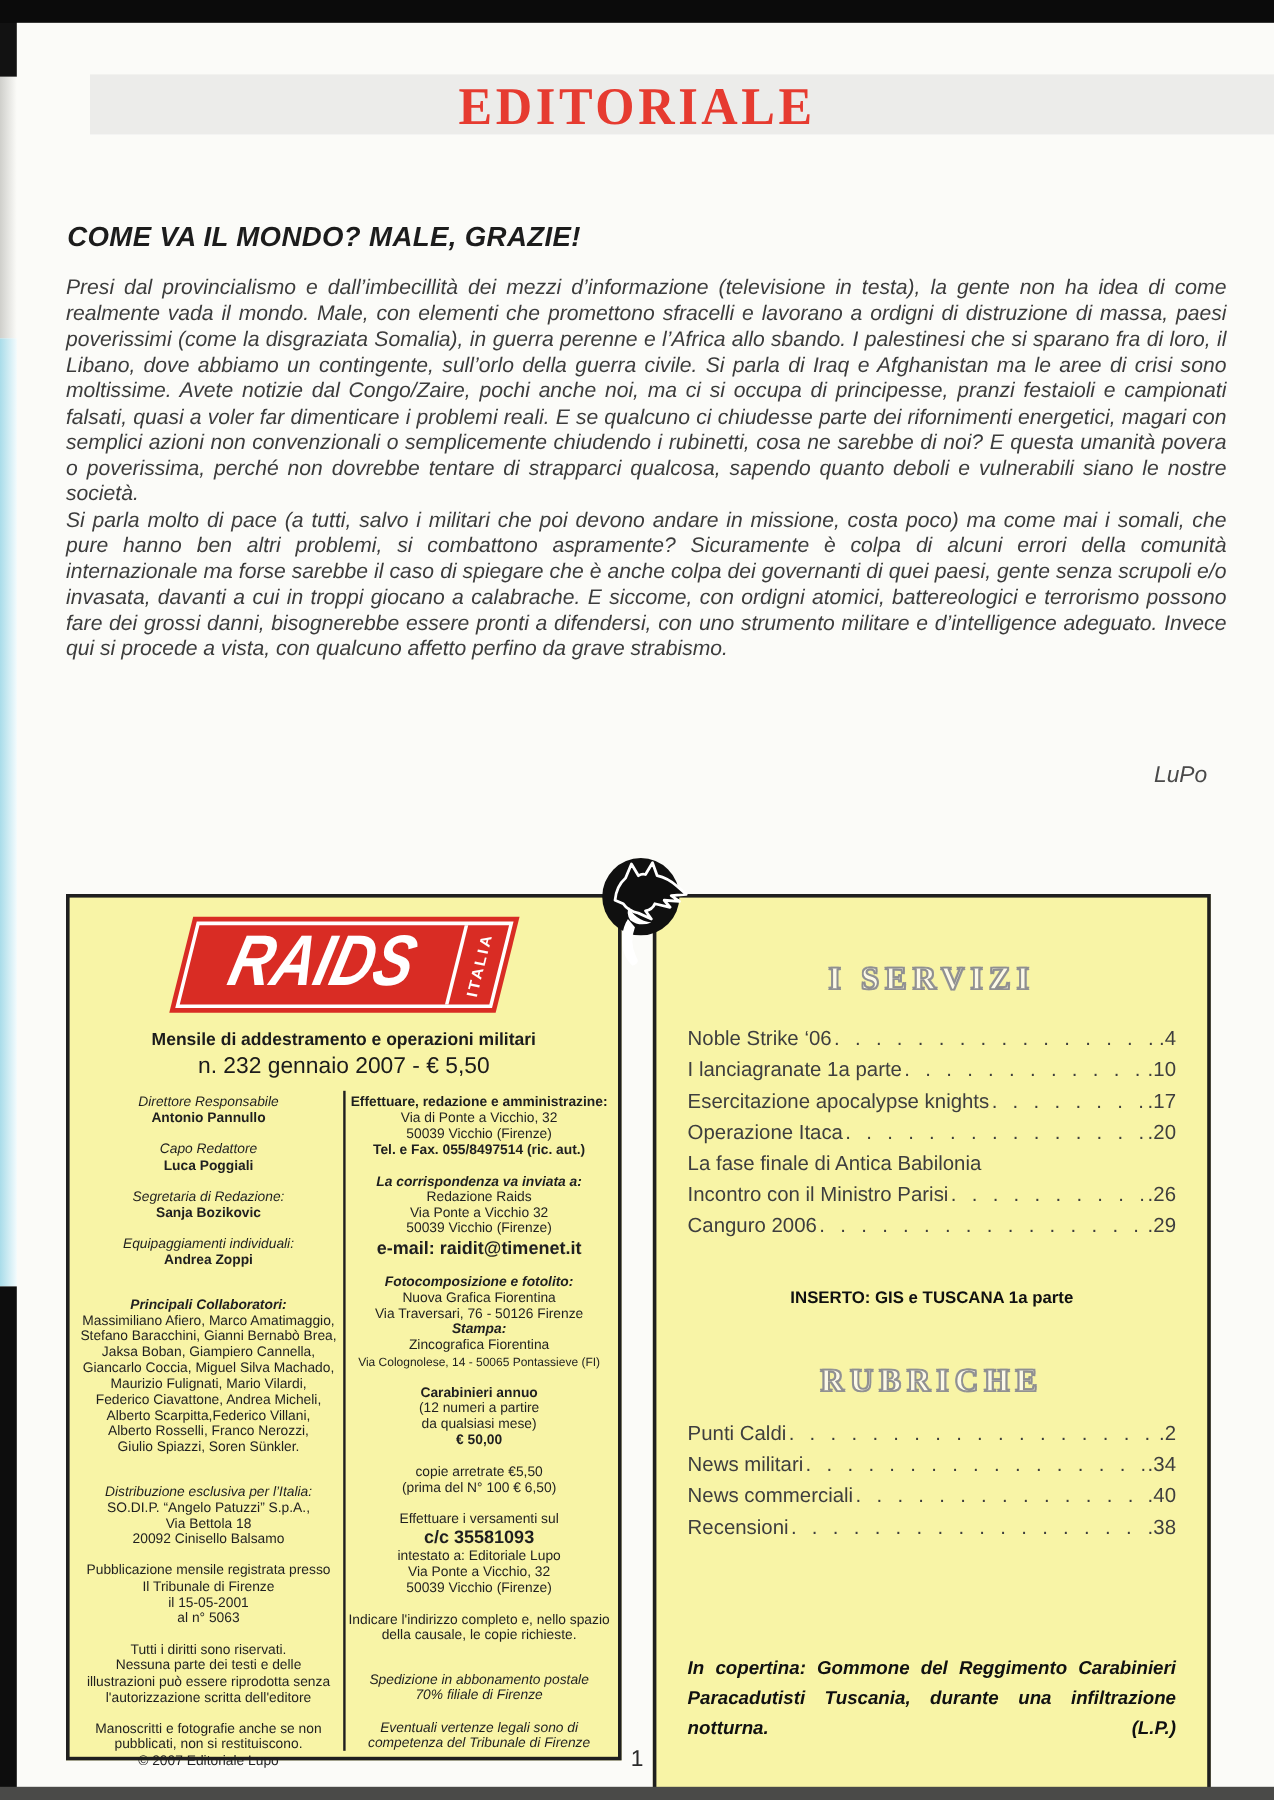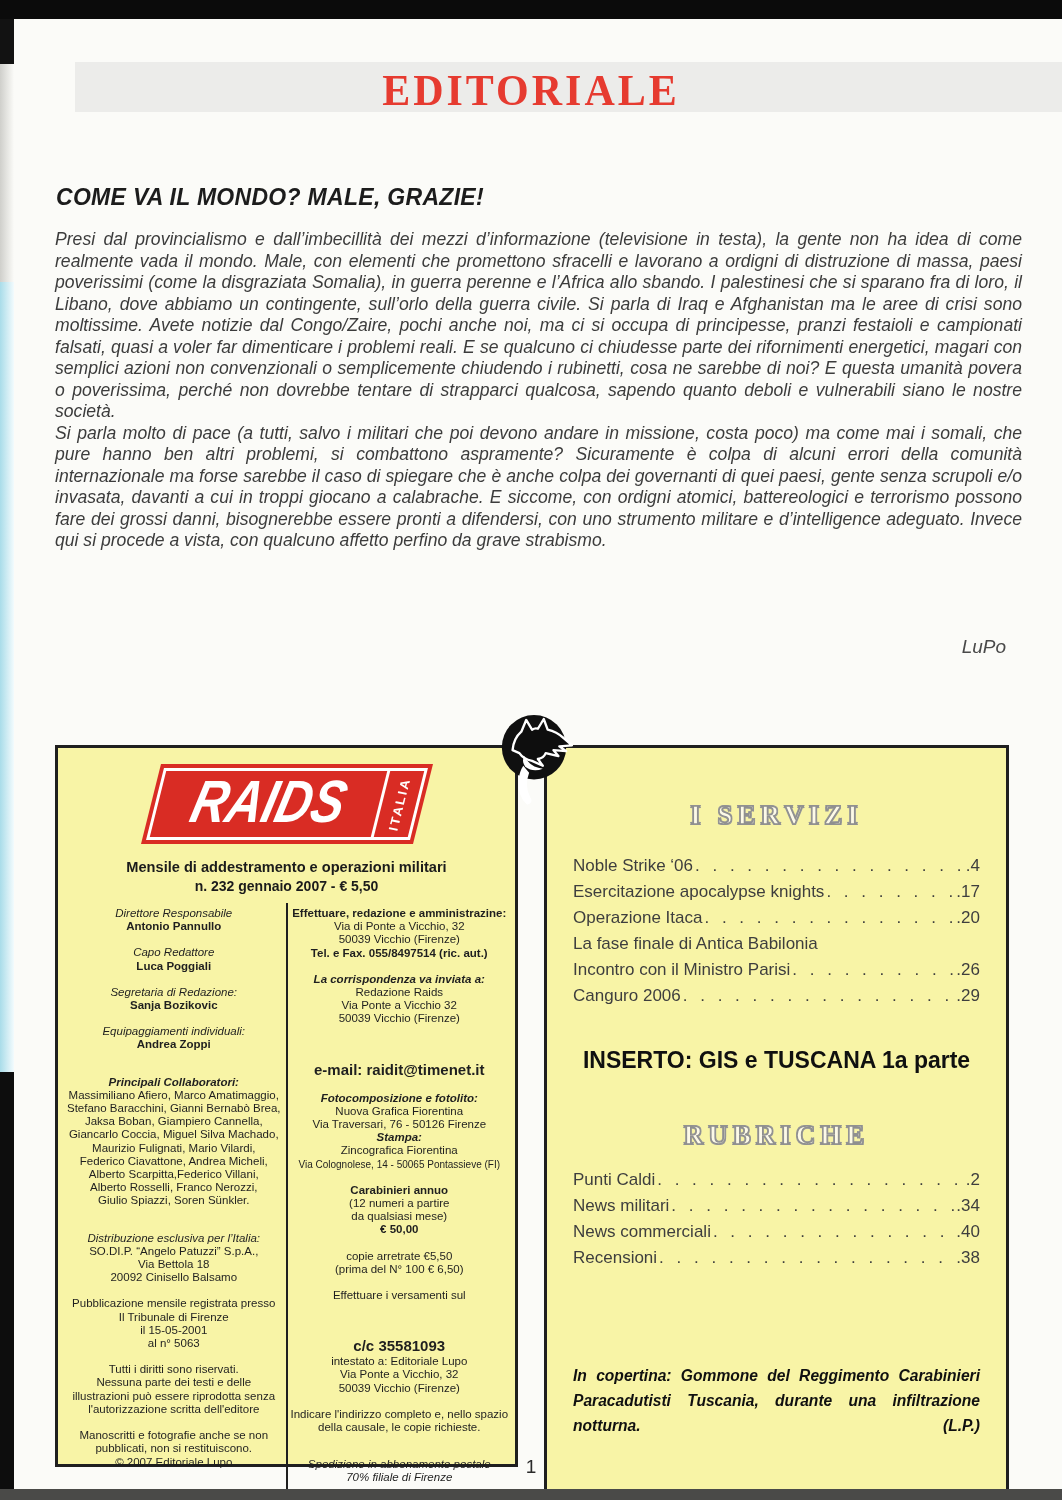--- a/index.html
+++ b/index.html
@@ -60,51 +60,51 @@
     color:#fff;font-weight:bold;font-style:italic;font-size:49px;
     transform:scaleY(1.22);letter-spacing:0px;padding-bottom:4px;
   }
   .raids-italia{width:34px;border-left:3px solid #fff;display:flex;align-items:center;justify-content:center;}
   .raids-italia span{
     writing-mode:vertical-rl;transform:rotate(180deg);
     color:#fff;font-weight:bold;font-style:italic;font-size:13px;letter-spacing:2px;
   }
 
   .tagline{text-align:center;font-weight:bold;font-size:14.6px;margin-top:15px;color:#1b1b1b;}
-  .issue-line{text-align:center;font-weight:bold;font-size:14px;margin-top:3px;color:#1b1b1b;}
+  .issue-line{text-align:center;font-weight:normal;font-size:19px;margin-top:3px;color:#1b1b1b;}
 
   .mast-cols{display:flex;margin-top:9px;padding:0 5px;}
   .mast-col{flex:1;text-align:center;font-size:11.5px;line-height:13.2px;color:#1f1f1f;padding-top:4px;}
   .mast-divider{width:2px;background:#1f1f1f;margin:0 1px 16px;}
   .ln{min-height:13px;}
   .i{font-style:italic;}
   .b{font-weight:bold;}
   .bi{font-weight:bold;font-style:italic;}
   .sm{font-size:10px;}
-  .lg{font-size:15px;line-height:18px;margin-top:35px;}
+  .lg{font-size:15px;line-height:18px;}
   .sp{height:12px;}
   .sp2{height:24px;}
 
   
   .toc-head{
     text-align:center;margin:52px 0 0;font-family:"Liberation Serif", serif;
     font-weight:bold;font-size:27px;letter-spacing:5px;color:#fdfae8;
     -webkit-text-stroke:1.3px #8f8f8f;
     text-shadow:1px 1px 0 #9a9a9a,-1px -1px 0 #9a9a9a,1px -1px 0 #9a9a9a,-1px 1px 0 #9a9a9a;
   }
   .toc{margin-top:22px;font-size:17px;line-height:26px;color:#3e3e3e;}
   .toc-row{display:flex;align-items:baseline;justify-content:flex-end;}
   .toc-label{white-space:nowrap;}
   .toc-dots{flex:1;overflow:hidden;white-space:nowrap;margin:0 2px;letter-spacing:4px;}
   .toc-dots::after{content:". . . . . . . . . . . . . . . . . . . . . . . . . . . . . . . . . . . . . . . . . . . . .";}
   .toc-page{white-space:nowrap;}
   .toc-page::before{content:".";}
   .toc-row.nopage .toc-dots{visibility:hidden;}
 
-  .insert-line{text-align:center;font-weight:bold;font-size:23px;margin-top:38px;color:#101010;}
+  .insert-line{text-align:center;font-weight:bold;font-size:14px;margin-top:38px;color:#101010;}
   .rub-head{margin-top:46px;}
   .toc2{margin-top:16px;}
   .cover-note{
     margin-top:92px;font-weight:bold;font-style:italic;font-size:15.6px;line-height:25px;
     color:#101010;text-align:justify;text-align-last:justify;word-spacing:4px;
   }
 
   .page-num{position:absolute;left:0;right:0;top:1456px;text-align:center;font-size:19px;color:#2a2a2a;}
 </style>
 </head>
@@ -243,20 +243,25 @@
 
 <div class="box box-right">
   <div class="toc-head">I SERVIZI</div>
   <div class="toc">
     <div class="toc-row">
         <span class="toc-label">Noble Strike ‘06</span>
         <span class="toc-dots"></span>
         <span class="toc-page">4</span>
       </div>
       <div class="toc-row">
+        <span class="toc-label">I lanciagranate 1a parte</span>
+        <span class="toc-dots"></span>
+        <span class="toc-page">10</span>
+      </div>
+      <div class="toc-row">
         <span class="toc-label">Esercitazione apocalypse knights</span>
         <span class="toc-dots"></span>
         <span class="toc-page">17</span>
       </div>
       <div class="toc-row">
         <span class="toc-label">Operazione Itaca</span>
         <span class="toc-dots"></span>
         <span class="toc-page">20</span>
       </div>
       <div class="toc-row nopage">

